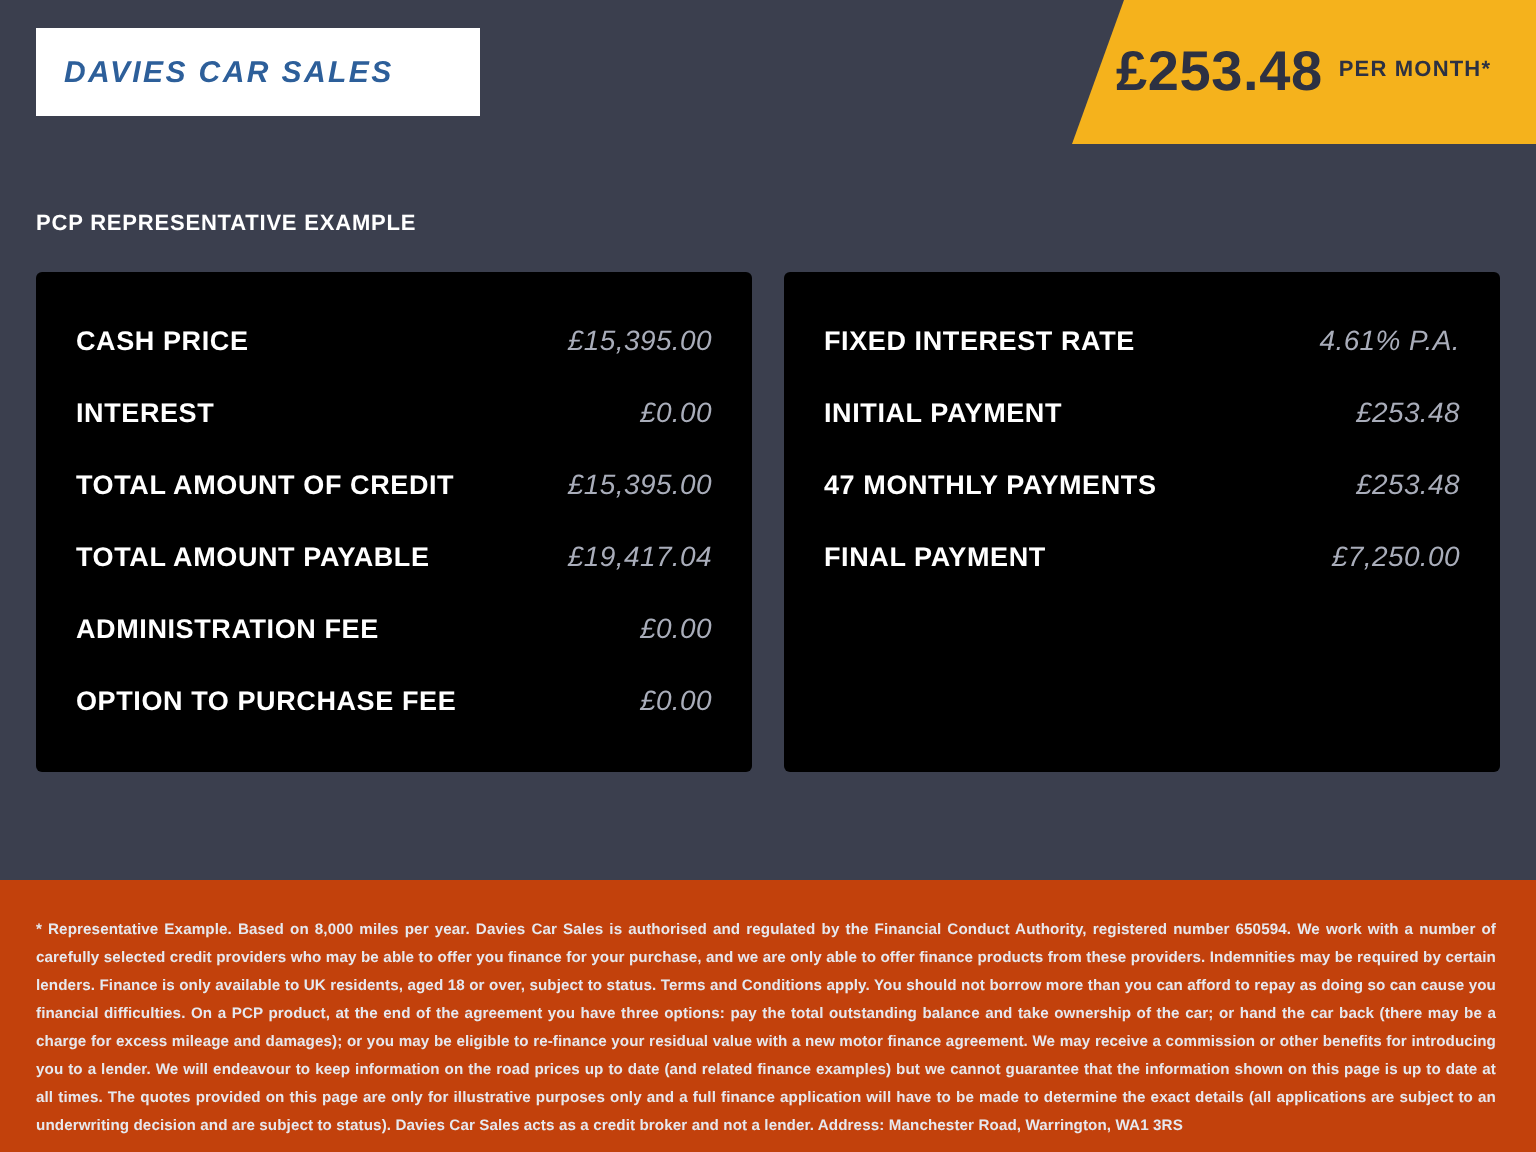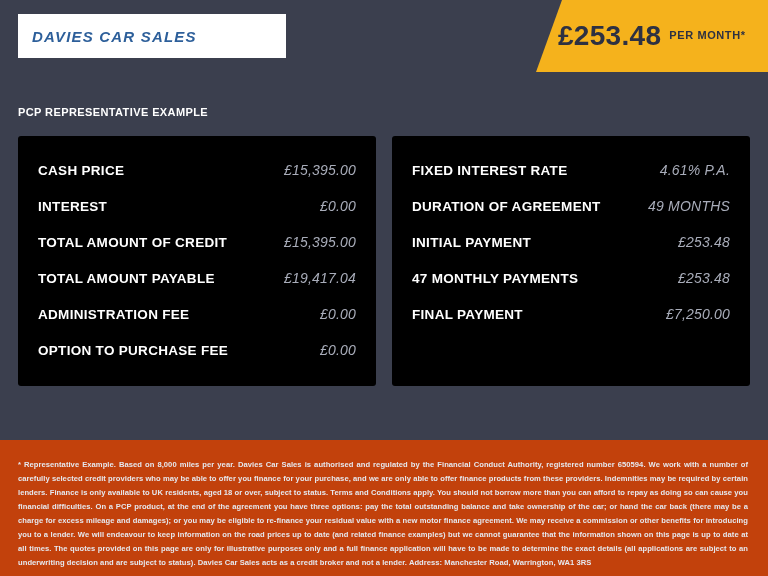--- a/index.html
+++ b/index.html
@@ -22,21 +22,21 @@
     position: relative;
     height: 72px;
     width: 100%;
     display: flex;
     align-items: stretch;
   }
   .logo-box {
     position: absolute;
     left: 18px;
     top: 14px;
-    width: 268px;
+    width: 222px;
     height: 44px;
     background: #ffffff;
     display: flex;
     align-items: center;
     padding-left: 14px;
   }
   .logo-text {
     color: #2d5f9a;
     font-size: 15px;
     font-weight: bold;
@@ -177,24 +177,20 @@
         <span class="row-value">£0.00</span>
       </div>
     </div>
 
     <div class="panel">
       <div class="row">
         <span class="row-label">FIXED INTEREST RATE</span>
         <span class="row-value">4.61% P.A.</span>
       </div>
       <div class="row">
-        <span class="row-label">DURATION OF AGREEMENT</span>
-        <span class="row-value">49 MONTHS</span>
-      </div>
-      <div class="row">
         <span class="row-label">INITIAL PAYMENT</span>
         <span class="row-value">£253.48</span>
       </div>
       <div class="row">
         <span class="row-label">47 MONTHLY PAYMENTS</span>
         <span class="row-value">£253.48</span>
       </div>
       <div class="row">
         <span class="row-label">FINAL PAYMENT</span>
         <span class="row-value">£7,250.00</span>

